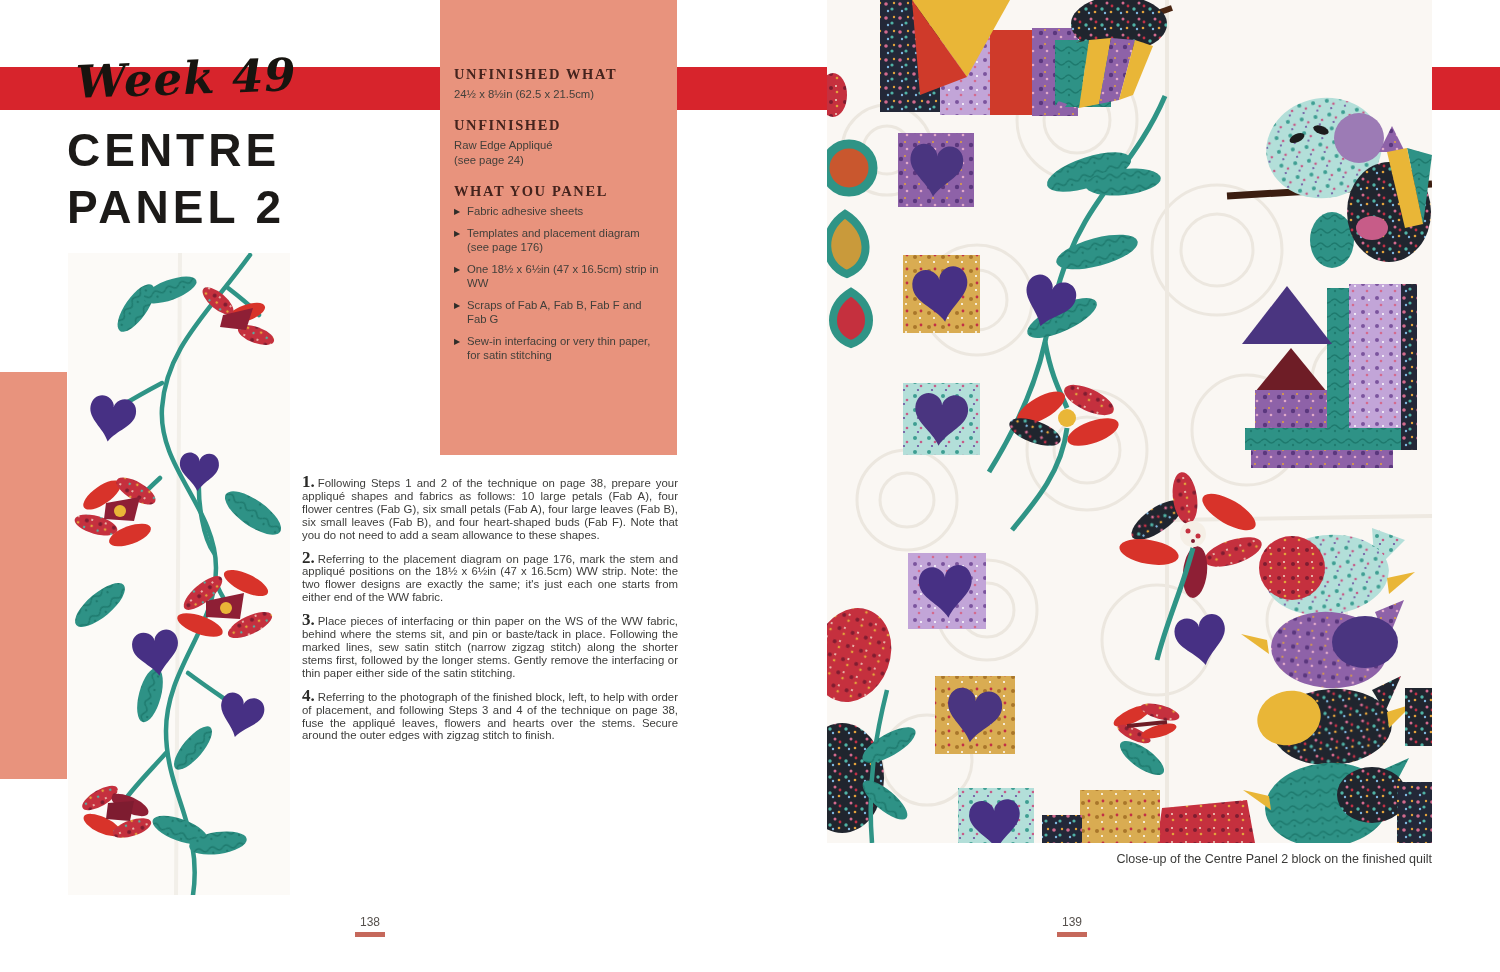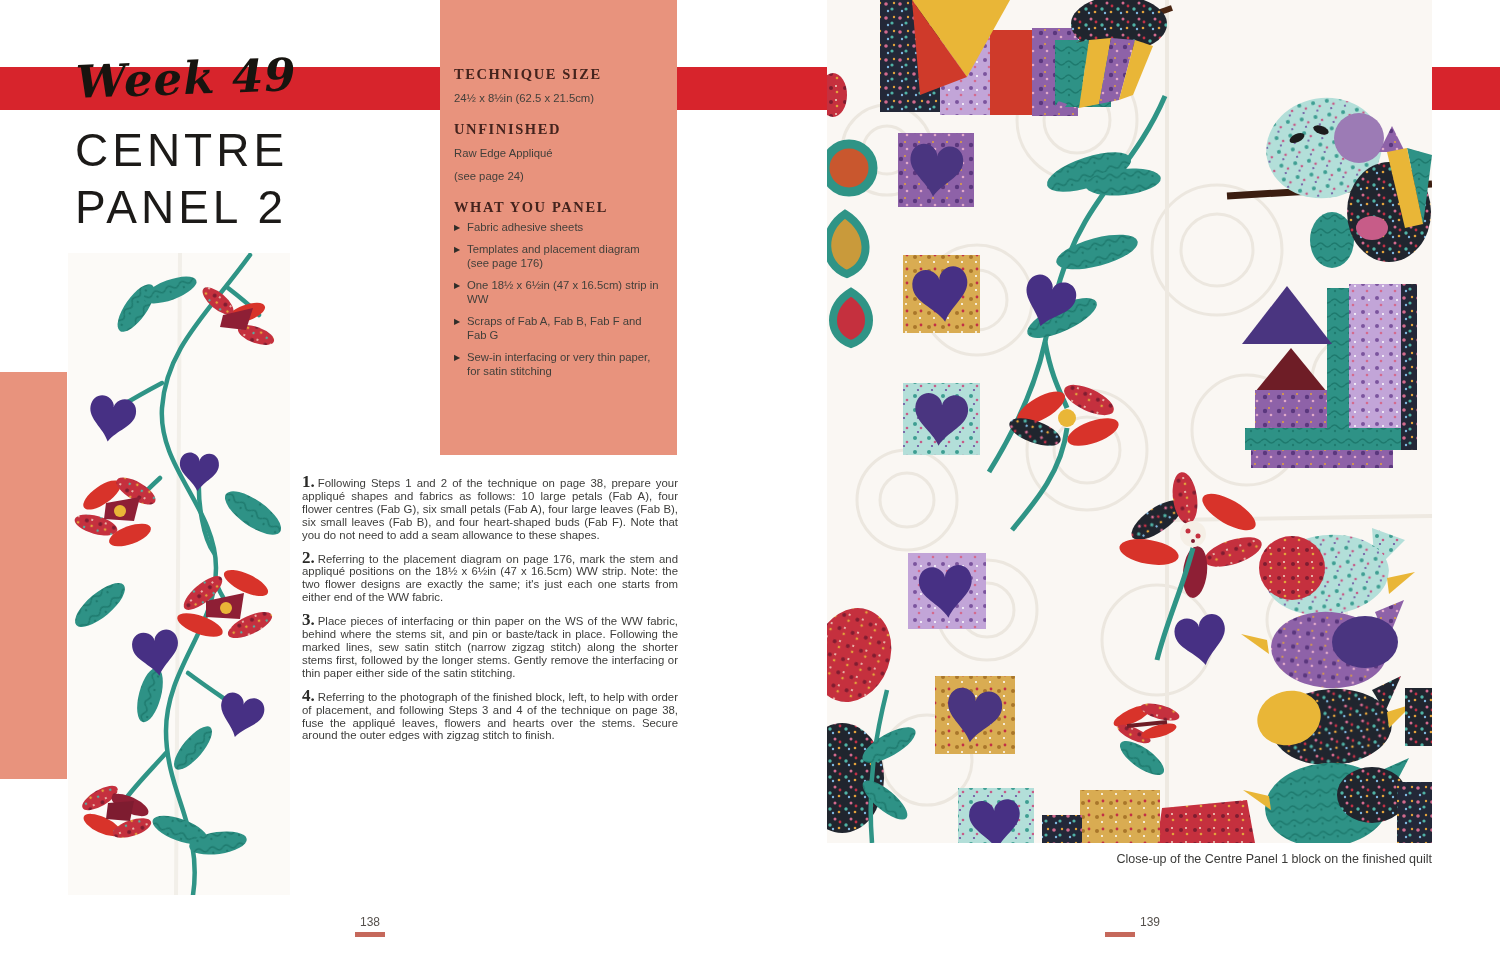--- a/index.html
+++ b/index.html
@@ -4,50 +4,50 @@
 <style>
   html,body{margin:0;padding:0;background:#ffffff;}
   #page{position:relative;width:1500px;height:972px;background:#ffffff;overflow:hidden;
         font-family:"Liberation Sans",sans-serif;color:#3c3c3a;}
   
   .red-band{position:absolute;left:0;top:67px;width:1500px;height:43px;background:#D7242C;z-index:1;}
   
   .week{position:absolute;left:76px;top:52px;z-index:3;font-family:"DejaVu Serif",serif;
         font-style:italic;font-weight:700;font-size:45px;color:#17140f;transform:rotate(-2deg);letter-spacing:1px;}
   
-  .title{position:absolute;left:75px;top:122px;z-index:3;font-family:"Liberation Sans",sans-serif;
-         font-weight:400;font-size:46px;line-height:57px;letter-spacing:4px;color:#1c1a18;}
+  .title{position:absolute;left:67px;top:122px;z-index:3;font-family:"Liberation Sans",sans-serif;
+         font-weight:700;font-size:46px;line-height:57px;letter-spacing:4px;color:#1c1a18;}
   
   .accent-rect{position:absolute;left:0;top:372px;width:67px;height:407px;background:#E8937D;z-index:2;}
   
   .panel-photo{position:absolute;left:68px;top:253px;width:222px;height:642px;z-index:2;}
   .quilt-photo{position:absolute;left:827px;top:0;width:605px;height:843px;z-index:2;}
   
   .info-box{position:absolute;left:440px;top:0;width:237px;height:455px;background:#E8937D;z-index:2;
             box-sizing:border-box;padding:66px 14px 0 14px;}
   .info-box h3{margin:0 0 4px 0;font-family:"Liberation Serif",serif;font-weight:700;
                font-size:14.5px;letter-spacing:1.6px;color:#44231d;}
-  .info-box .val{font-size:11.3px;line-height:15px;color:#413f3a;margin:8px 0 0 0;}
+  .info-box .val{font-size:11.3px;line-height:15px;color:#413f3a;margin:0 0 0 0;}
   .info-box .sect{margin-bottom:15px;}
   .info-box ul{list-style:none;margin:4px 0 0 0;padding:0;}
   .info-box li{position:relative;padding-left:13px;margin-bottom:7px;font-size:11.3px;line-height:14.5px;color:#413f3a;}
   .info-box li .arr{position:absolute;left:0;top:1px;font-size:8px;color:#2f2d29;}
   
   .steps{position:absolute;left:302px;top:476px;width:376px;z-index:2;}
   .step{margin:0 0 10px 0;font-size:11.4px;line-height:12.9px;text-align:justify;color:#3c3c3a;}
   .stepnum{font-family:"Liberation Serif",serif;font-size:17px;font-weight:700;color:#2b2b29;
            margin-right:3px;line-height:12px;}
   
   .caption{position:absolute;right:68px;top:851px;width:520px;text-align:right;z-index:2;
            font-size:12.5px;line-height:17px;color:#3a3a38;}
   
   .pagenum{position:absolute;top:915px;width:80px;text-align:center;z-index:2;
            font-size:12px;color:#55504c;}
   .pagenum .bar{width:30px;height:5px;background:#C5685B;margin:3px auto 0 auto;}
-  .pn-left{left:330px;} .pn-right{left:1080px;text-align:right;}
+  .pn-left{left:330px;} .pn-right{left:1032px;}
 </style>
 </head>
 <body>
 
 <div id="page">
 
   <div class="red-band"></div>
 
   <div class="week">Week 49</div>
 
@@ -128,21 +128,21 @@
       <ellipse cx="32" cy="545" rx="20" ry="8" transform="rotate(-30 32 545)" fill="url(#p-red)"></ellipse>
       <ellipse cx="62" cy="552" rx="20" ry="8" transform="rotate(25 62 552)" fill="#8E1F35"></ellipse>
       <ellipse cx="34" cy="572" rx="20" ry="8" transform="rotate(25 34 572)" fill="#D8332A"></ellipse>
       <ellipse cx="64" cy="575" rx="20" ry="8" transform="rotate(-18 64 575)" fill="url(#p-red)"></ellipse>
       <polygon points="40,550 66,548 62,568 38,566" fill="#7E1C30"></polygon>
     </g>
   </svg>
 
   <div class="info-box">
     <div class="sect">
-      <h3>TECHNIQUE SIZE</h3>
+      <h3>UNFINISHED WHAT</h3>
       <p class="val">24½ x 8½in (62.5 x 21.5cm)</p>
     </div>
     <div class="sect">
       <h3>UNFINISHED</h3>
       <p class="val">Raw Edge Appliqué</p>
       <p class="val">(see page 24)</p>
     </div>
     <div class="sect">
       <h3>WHAT YOU PANEL</h3>
       <ul>
@@ -406,21 +406,21 @@
     <g>
       <rect x="578" y="688" width="27" height="58" fill="url(#q-dark)"></rect>
       <rect x="570" y="782" width="35" height="61" fill="url(#q-navy)"></rect>
       <polygon points="335,808 420,800 428,843 330,843" fill="url(#q-red)"></polygon>
       <rect x="253" y="790" width="80" height="53" fill="url(#q-gold)"></rect>
       <rect x="215" y="815" width="40" height="28" fill="url(#q-navy)"></rect>
     </g>
   </svg>
 
   <div class="caption">
-    <div>Close-up of the Centre Panel 1 block on the finished quilt</div>
+    <div>Close-up of the Centre Panel 2 block on the finished quilt</div>
   </div>
 
   <div class="pagenum pn-left">
     <span>138</span>
     <div class="bar"></div>
   </div>
   <div class="pagenum pn-right">
     <span>139</span>
     <div class="bar"></div>
   </div>

